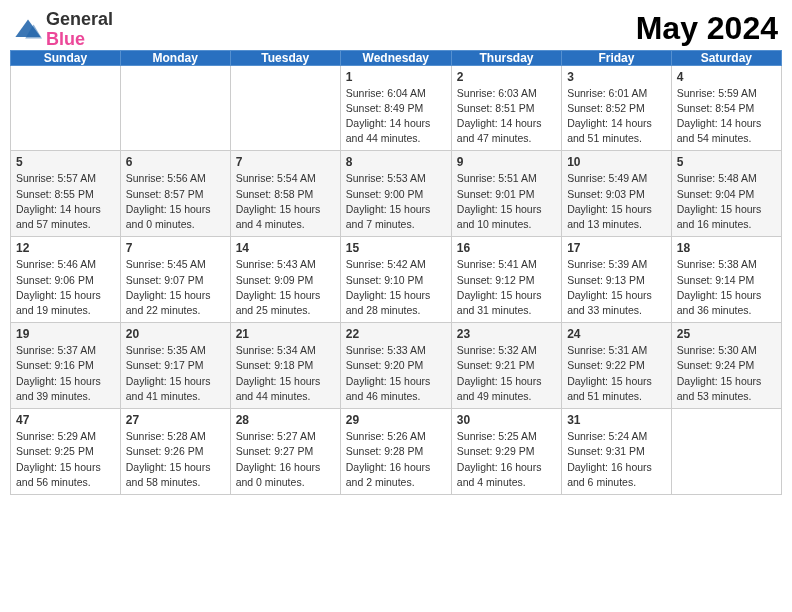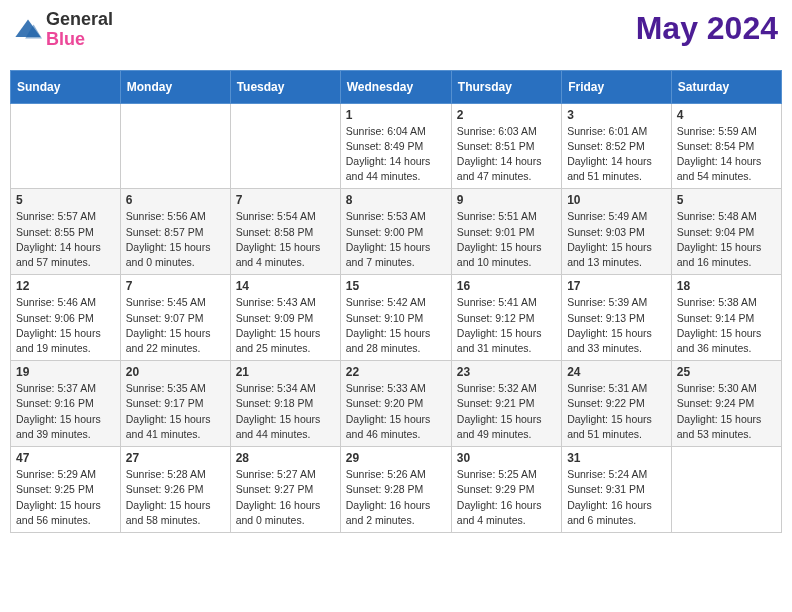--- a/index.html
+++ b/index.html
@@ -7,21 +7,21 @@
       font-family: Arial, sans-serif;
       background: #fff;
       width: 792px;
       min-height: 612px;
       padding: 10px;
     }
     .header {
       display: flex;
       justify-content: space-between;
       align-items: flex-start;
-      margin-bottom: 20px;
+      margin-bottom: 0;
       padding: 0 4px;
     }
     .logo {
       display: flex;
       align-items: center;
       gap: 4px;
     }
     .logo-text {
       display: flex;
       flex-direction: column;
@@ -40,36 +40,36 @@
     .logo-icon {
       width: 28px;
       height: 28px;
     }
     .title-block {
       text-align: right;
     }
     .month-year {
       font-size: 32px;
       font-weight: bold;
-      color: #4c1d95;
+      color: #000000;
     }
     .location {
       font-size: 16px;
       color: #333;
     }
     .calendar {
       width: 100%;
       border-collapse: collapse;
       font-size: 11px;
     }
     .calendar th {
       background: #2970c0;
       color: #fff;
-      text-align: left;
-      padding: 9px 6px;
+      text-align: center;
+      padding: 0 6px;
       font-size: 12px;
       font-weight: bold;
       border: 1px solid #5590d0;
     }
     .calendar td {
       border: 1px solid #ccc;
       vertical-align: top;
       padding: 4px 5px;
       width: 113px;
       min-height: 80px;

